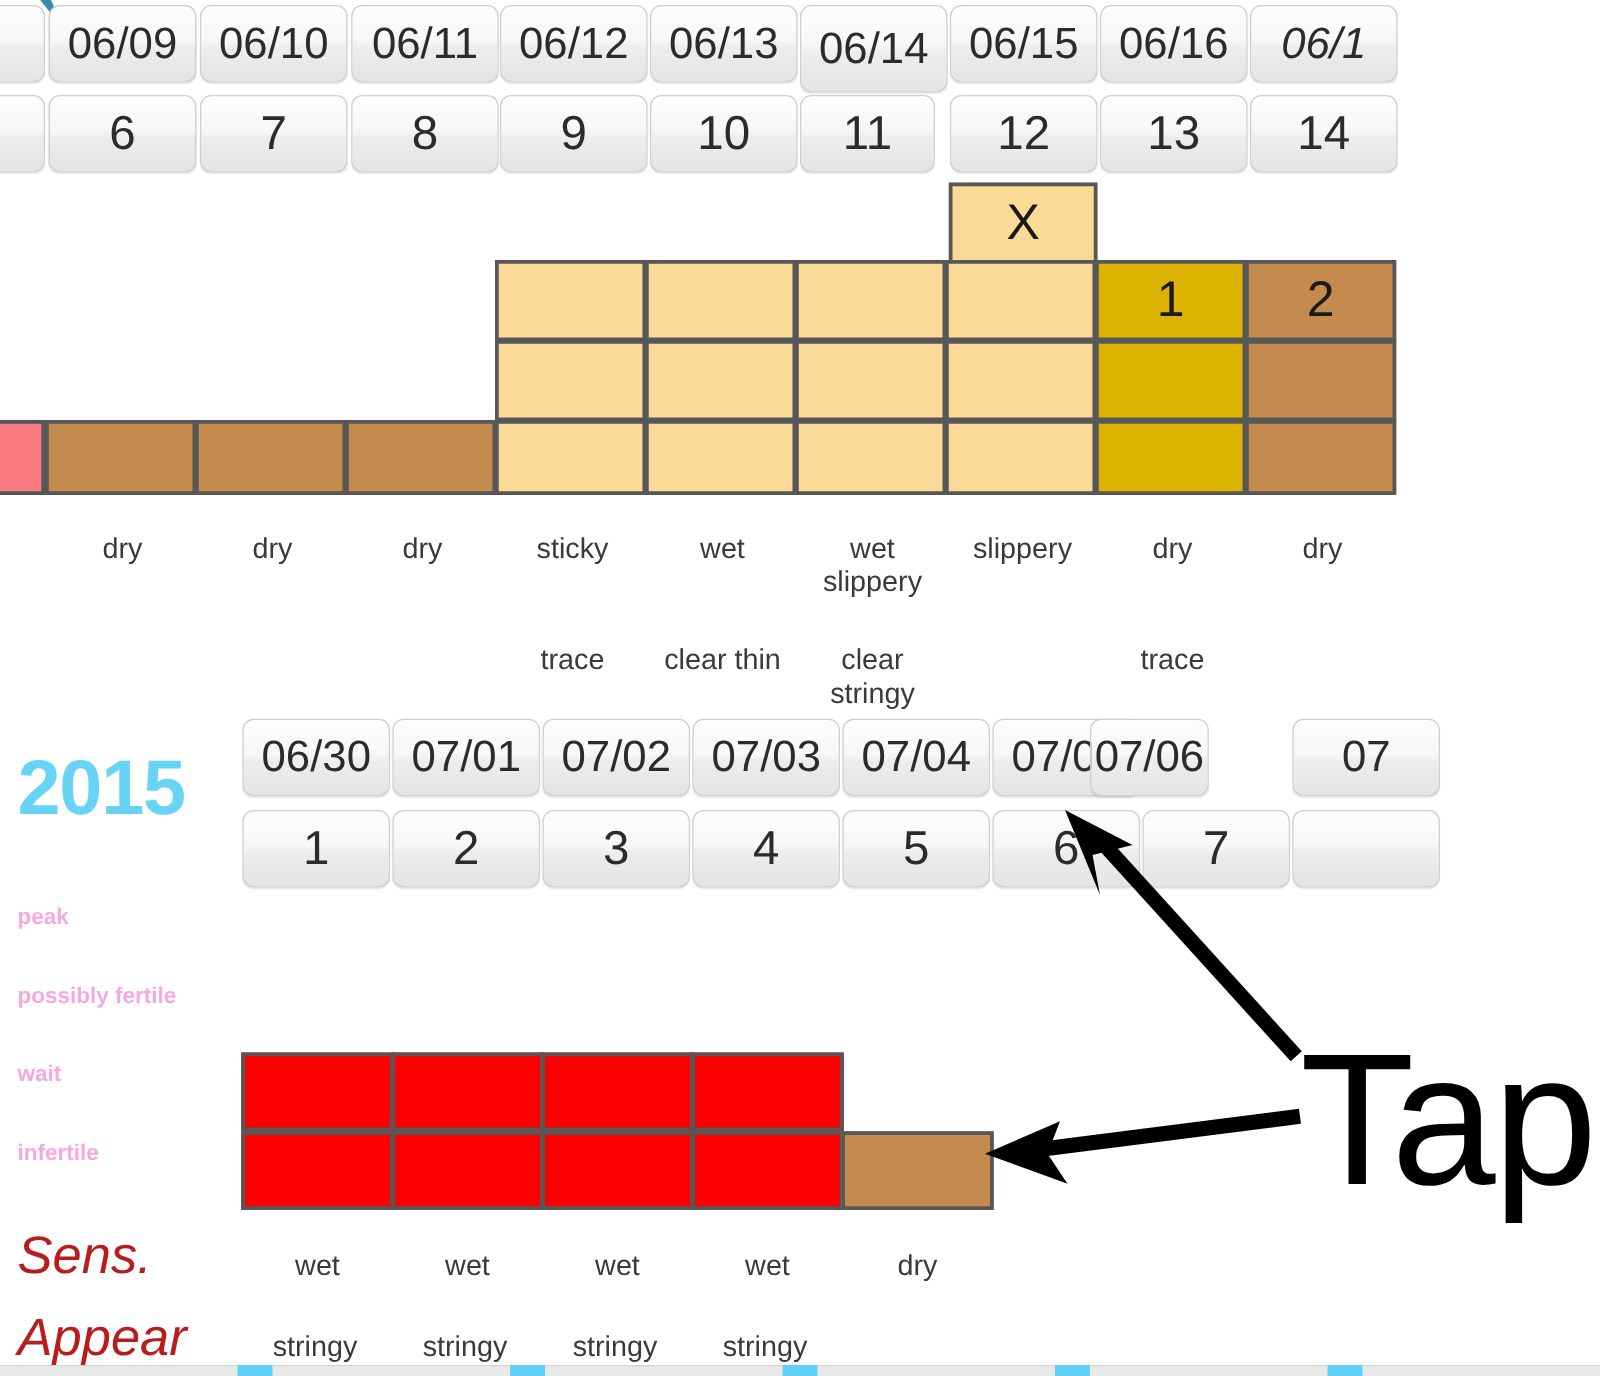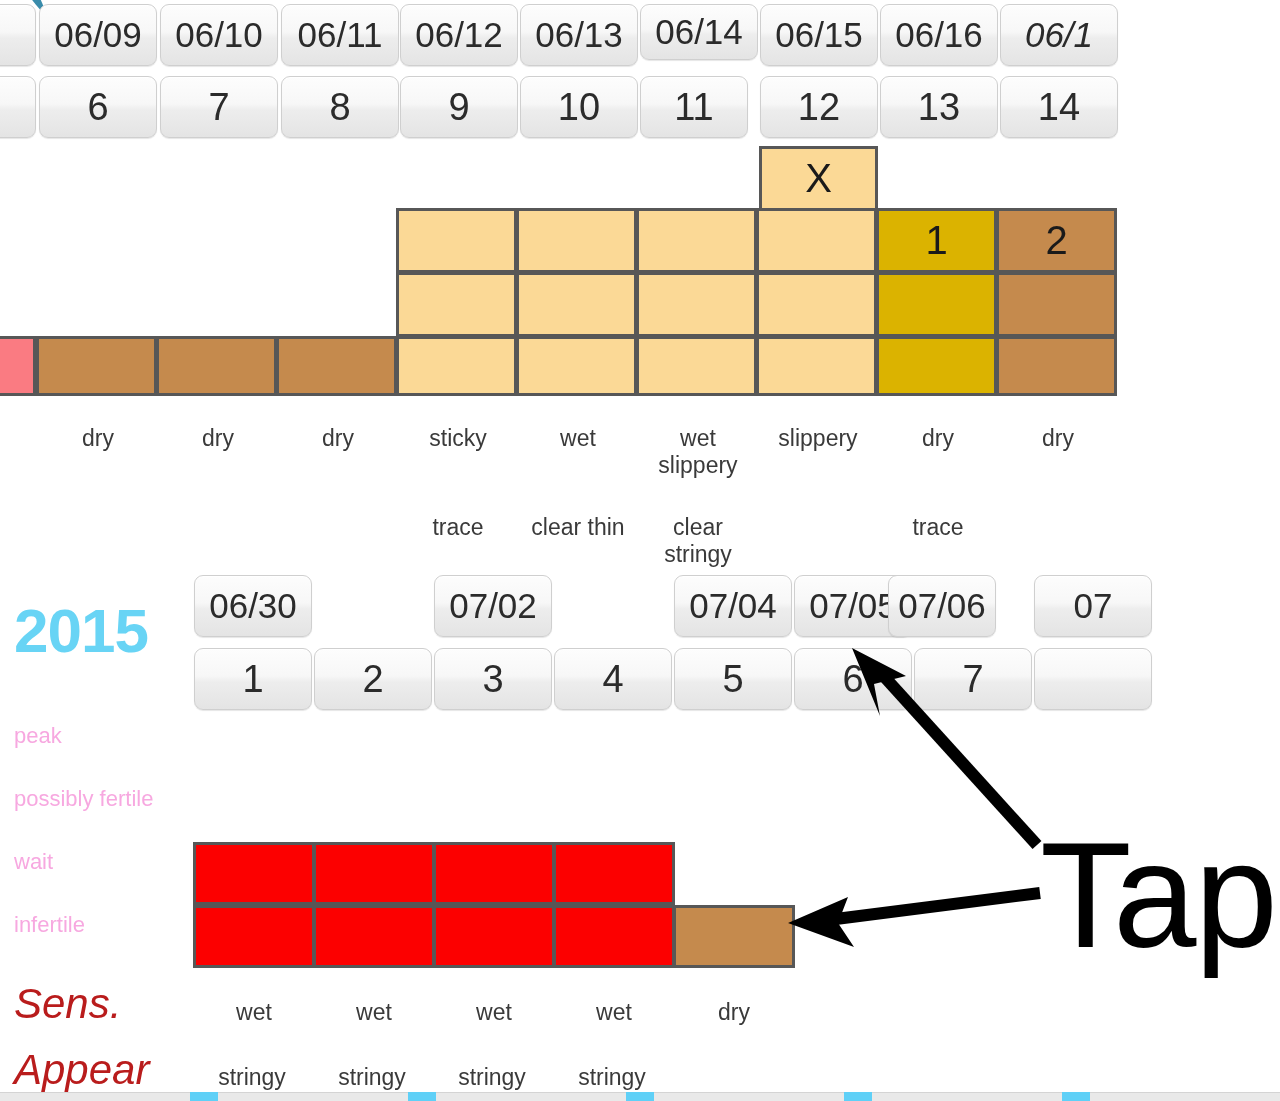--- a/index.html
+++ b/index.html
@@ -45,21 +45,21 @@
 
   
   .yearlabel {
     position: absolute;
     font-size: 62px; font-weight: bold;
     color: #68d4f5;
     letter-spacing: -1px;
   }
   .fert {
     position: absolute;
-    font-size: 22px; font-weight: normal;
+    font-size: 18px; font-weight: bold;
     color: #f7a8e0;
     white-space: nowrap;
   }
   .rowhead {
     position: absolute;
     font-size: 42px; font-style: italic;
     color: #b91c1c;
     white-space: nowrap;
   }
 
@@ -98,21 +98,21 @@
       <path d="M-12,58 C4,58 22,50 30,36 C16,44 0,48 -14,48 Z" fill="#f2f2f2"></path>
     </svg>
   </div>
 
   <div class="btn date" style="left:-82px;top:4px;width:118px;height:62px;"></div>
   <div class="btn date" style="left:39px;top:4px;width:118px;height:62px;">06/09</div>
   <div class="btn date" style="left:160px;top:4px;width:118px;height:62px;">06/10</div>
   <div class="btn date" style="left:281px;top:4px;width:118px;height:62px;">06/11</div>
   <div class="btn date" style="left:400px;top:4px;width:118px;height:62px;">06/12</div>
   <div class="btn date" style="left:520px;top:4px;width:118px;height:62px;">06/13</div>
-  <div class="btn date" style="left:640px;top:4px;width:118px;height:56px;">06/14</div>
+  <div class="btn date" style="left:640px;top:4px;width:118px;height:70px;">06/14</div>
   <div class="btn date" style="left:760px;top:4px;width:118px;height:62px;">06/15</div>
   <div class="btn date" style="left:880px;top:4px;width:118px;height:62px;">06/16</div>
   <div class="btn date" style="left:1000px;top:4px;width:118px;height:62px;font-style:italic;">06/1</div>
 
   <div class="btn day" style="left:-82px;top:76px;width:118px;height:62px;"></div>
   <div class="btn day" style="left:39px;top:76px;width:118px;height:62px;">6</div>
   <div class="btn day" style="left:160px;top:76px;width:118px;height:62px;">7</div>
   <div class="btn day" style="left:281px;top:76px;width:118px;height:62px;">8</div>
   <div class="btn day" style="left:400px;top:76px;width:118px;height:62px;">9</div>
   <div class="btn day" style="left:520px;top:76px;width:118px;height:62px;">10</div>
@@ -159,24 +159,26 @@
   <div class="lbl" style="left:998px;top:425px;width:120px;">dry</div>
 
   <div class="lbl" style="left:398px;top:514px;width:120px;">trace</div>
   <div class="lbl" style="left:512px;top:514px;width:132px;">clear thin</div>
   <div class="lbl" style="left:638px;top:514px;width:120px;">clear stringy</div>
   <div class="lbl" style="left:878px;top:514px;width:120px;">trace</div>
 
   <div class="yearlabel" style="left:14px;top:595px;">2015</div>
 
   <div class="btn date" style="left:194px;top:575px;width:118px;height:62px;">06/30</div>
+  <div class="btn date" style="left:314px;top:575px;width:118px;height:62px;">07/01</div>
   <div class="btn date" style="left:434px;top:575px;width:118px;height:62px;">07/02</div>
+  <div class="btn date" style="left:554px;top:575px;width:118px;height:62px;">07/03</div>
   <div class="btn date" style="left:674px;top:575px;width:118px;height:62px;">07/04</div>
   <div class="btn date" style="left:794px;top:575px;width:118px;height:62px;">07/05</div>
-  <div class="btn date" style="left:872px;top:575px;width:108px;height:62px;margin-left:16px;">07/06</div>
+  <div class="btn date" style="left:872px;top:575px;width:95px;height:62px;">07/06</div>
   <div class="btn date" style="left:1034px;top:575px;width:118px;height:62px;">07</div>
 
   <div class="btn day" style="left:194px;top:648px;width:118px;height:62px;">1</div>
   <div class="btn day" style="left:314px;top:648px;width:118px;height:62px;">2</div>
   <div class="btn day" style="left:434px;top:648px;width:118px;height:62px;">3</div>
   <div class="btn day" style="left:554px;top:648px;width:118px;height:62px;">4</div>
   <div class="btn day" style="left:674px;top:648px;width:118px;height:62px;">5</div>
   <div class="btn day" style="left:794px;top:648px;width:118px;height:62px;">6</div>
   <div class="btn day" style="left:914px;top:648px;width:118px;height:62px;">7</div>
   <div class="btn day" style="left:1034px;top:648px;width:118px;height:62px;"></div>

